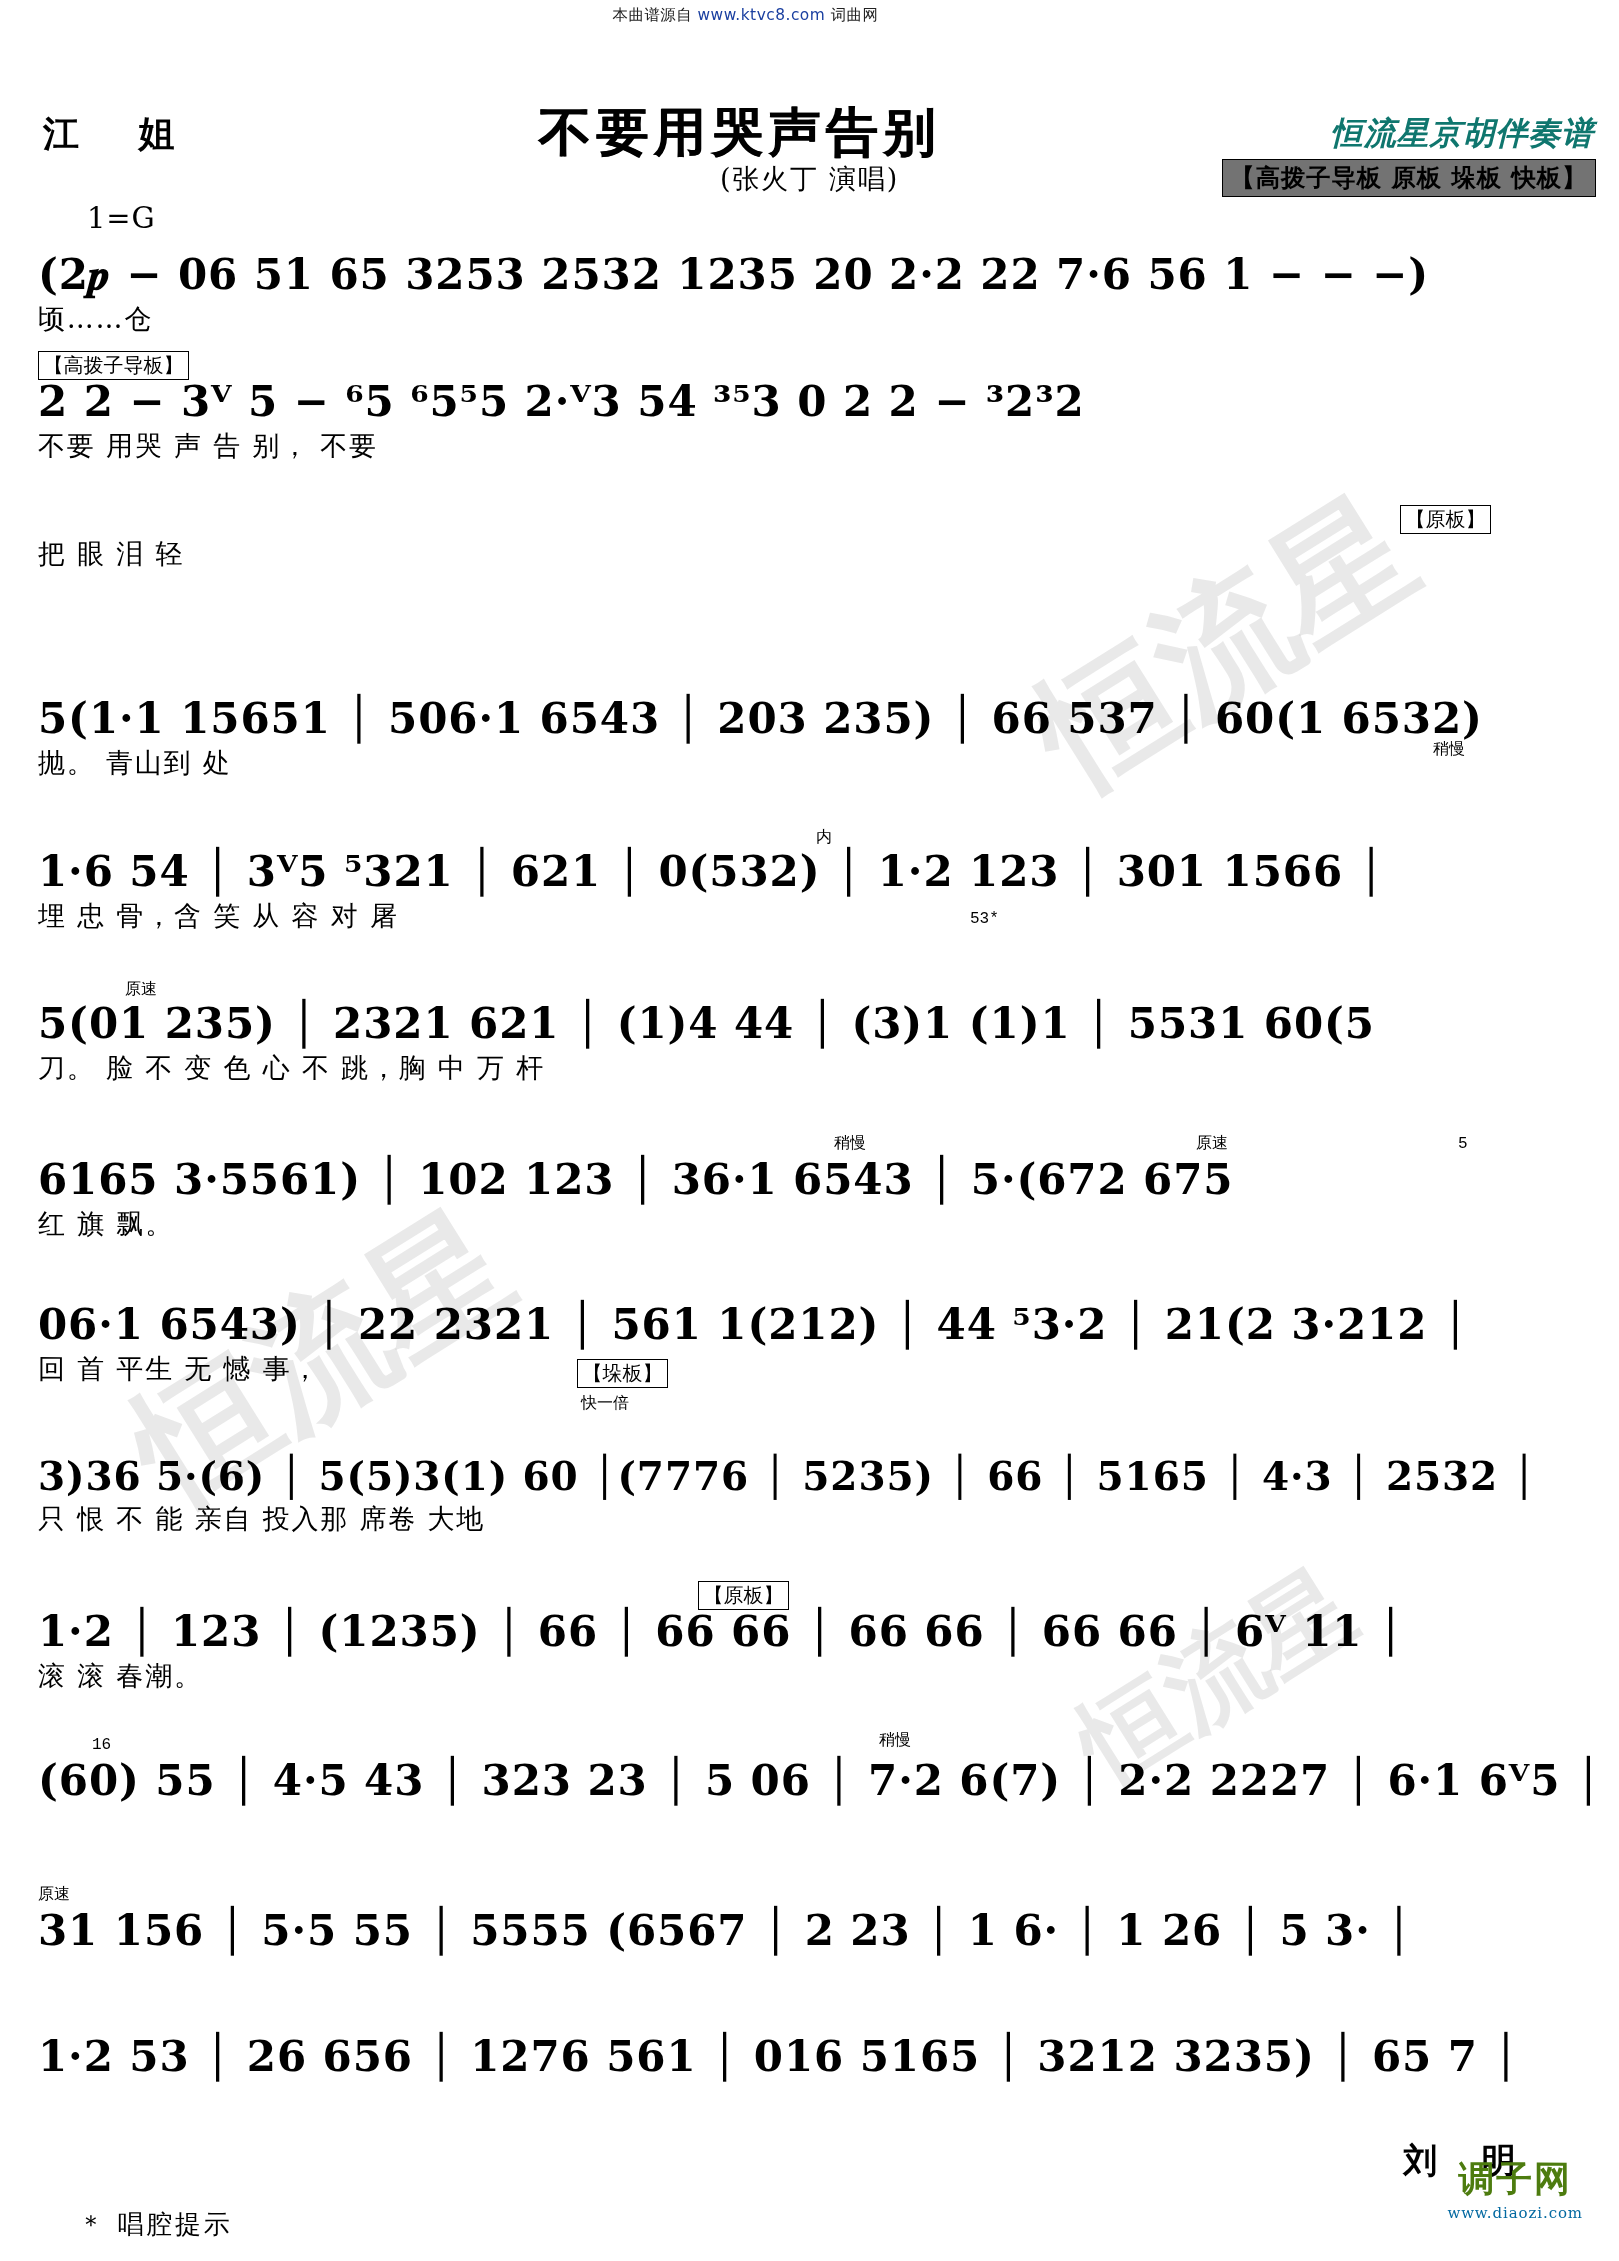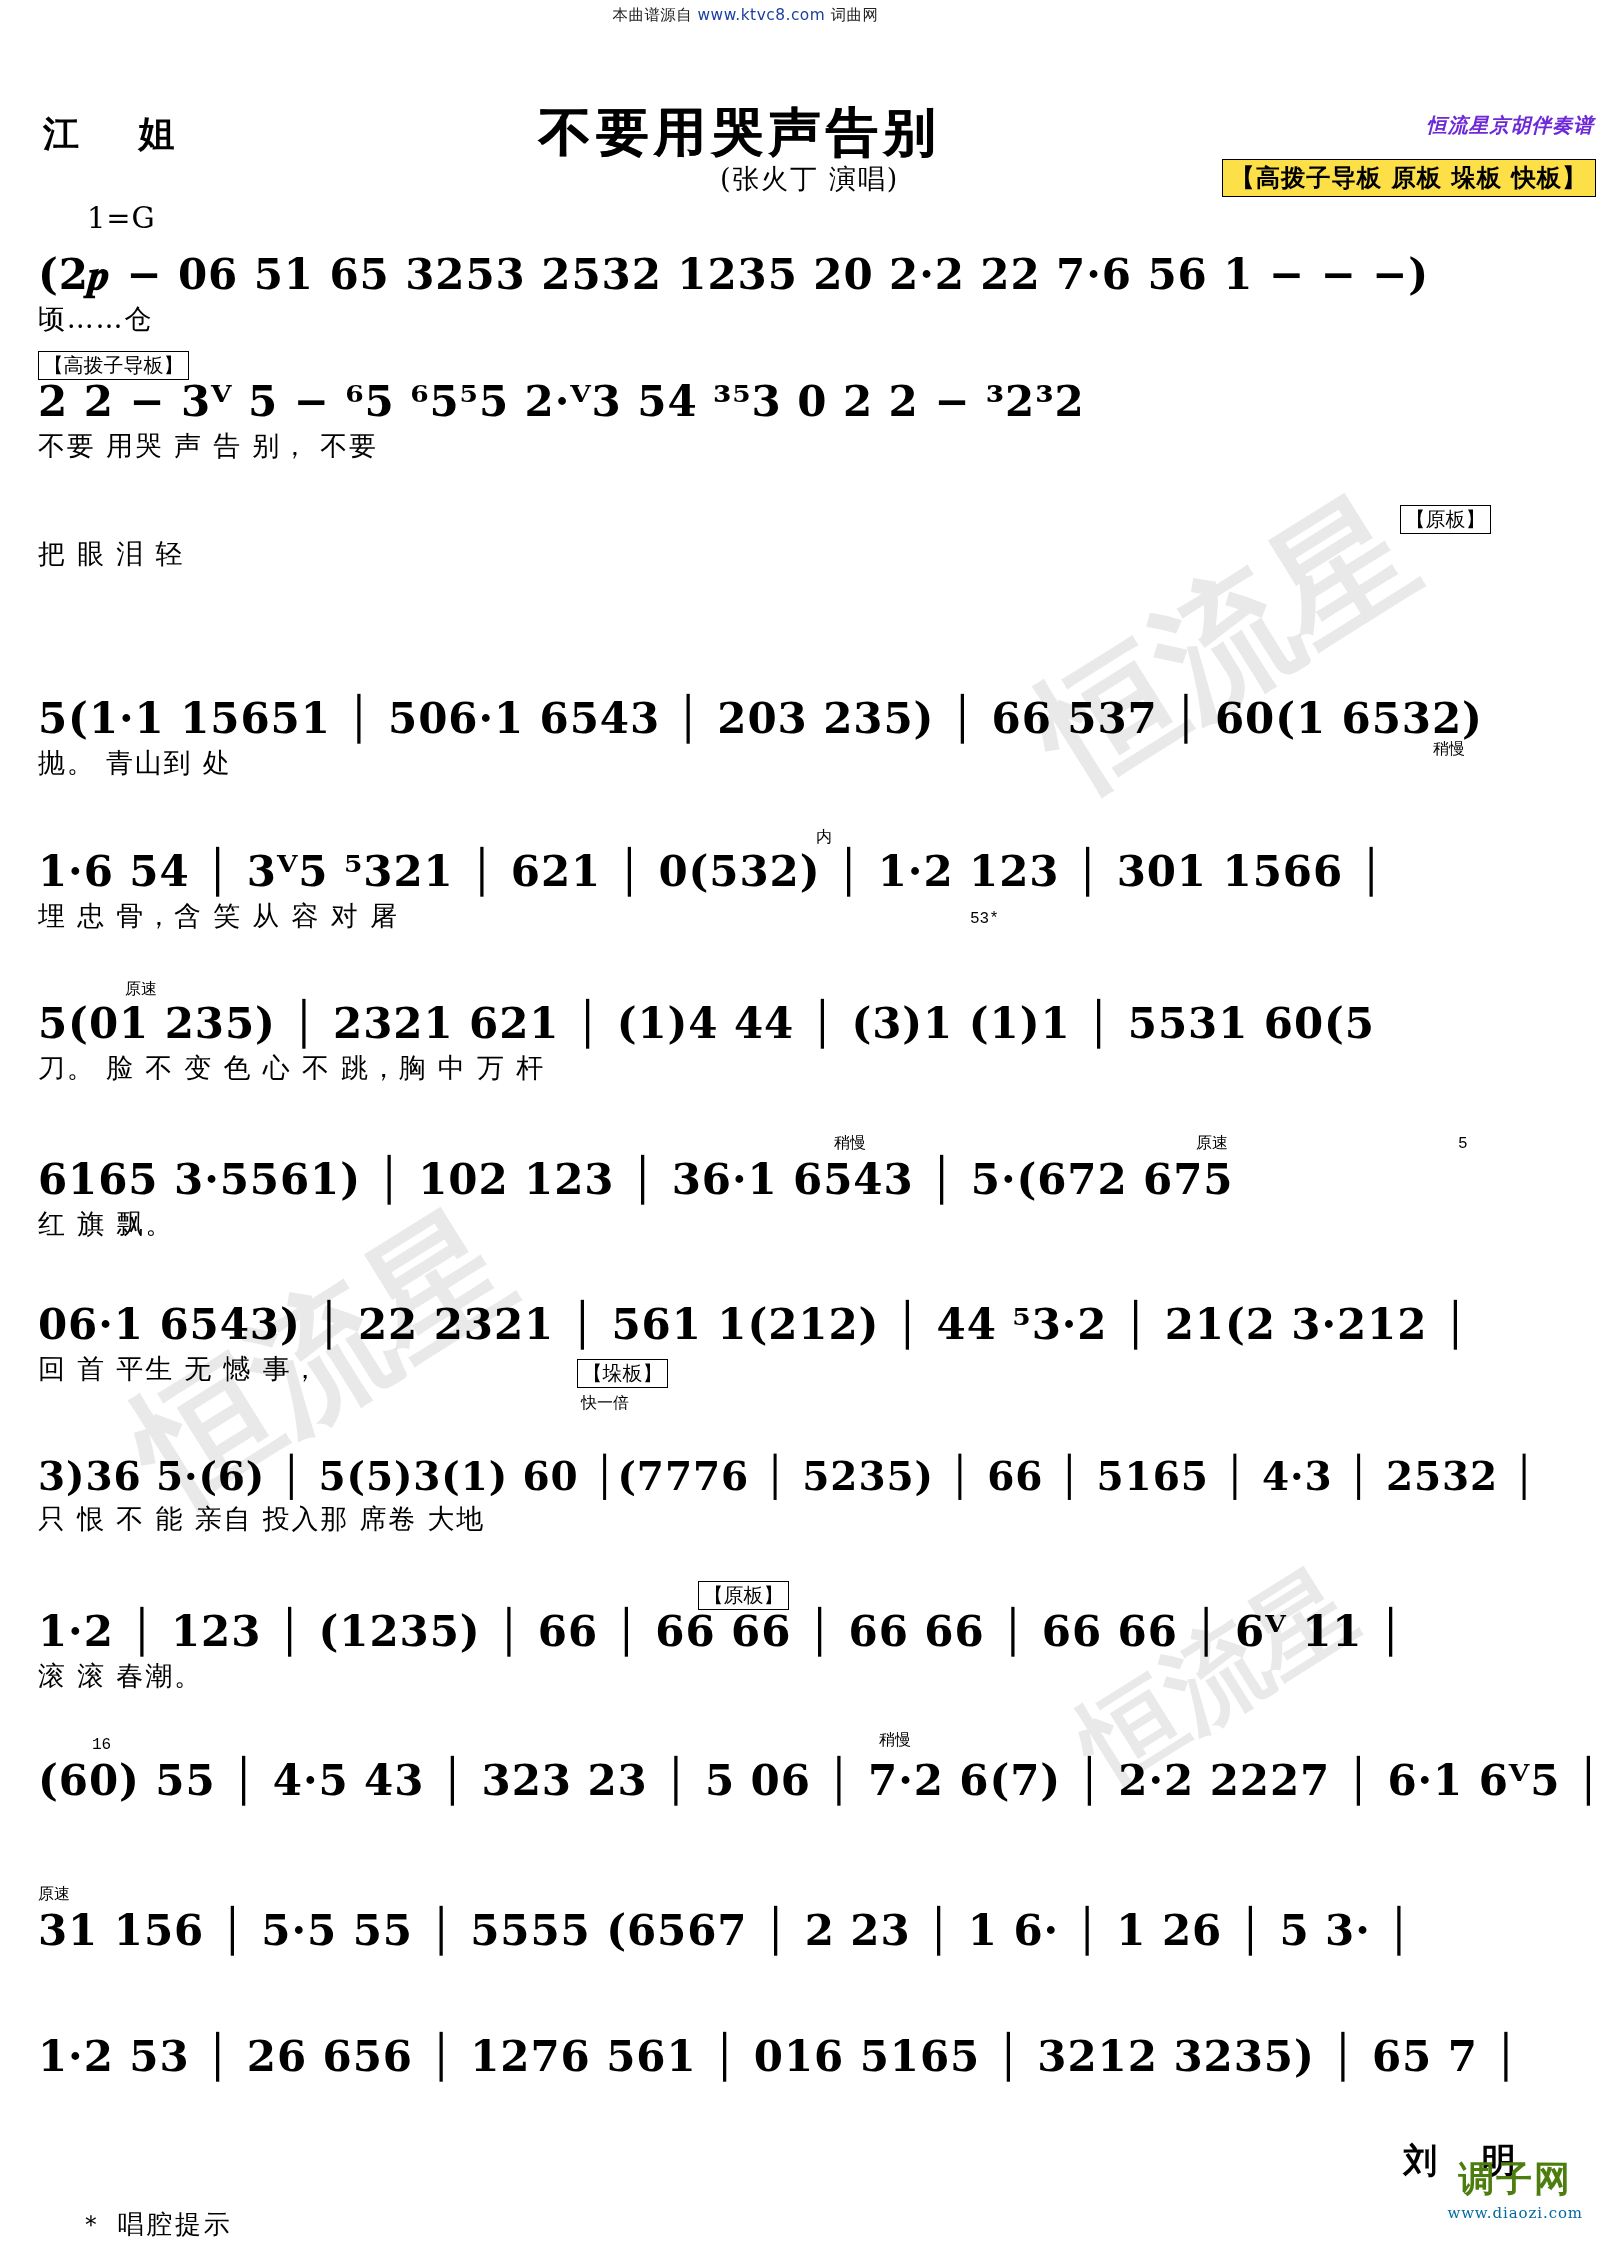--- a/index.html
+++ b/index.html
@@ -65,33 +65,33 @@
     text-align: center;
     font-family: "DejaVu Serif", serif;
     font-size: 27px;
     letter-spacing: 1.8px;
   }
   .brand-badge {
     position: absolute;
     top: 112px;
     right: 25px;
     font-family: "DejaVu Serif", serif;
-    font-size: 20px;
+    font-size: 32px;
     font-weight: bold;
     font-style: italic;
-    color: #6d28d9;
+    color: #0f766e;
     letter-spacing: 0.9px;
     white-space: nowrap;
   }
   .banner {
     position: absolute;
     top: 159px;
     right: 23.5px;
     border: 1.8px solid #000;
-    background: #fde047;
+    background: #737373;
     padding: 1.8px 7.2px;
     font-family: "DejaVu Serif", serif;
     font-size: 24.4px;
     font-weight: bold;
     letter-spacing: 0.9px;
     white-space: nowrap;
   }
 
   .key-sig {
     position: absolute;

